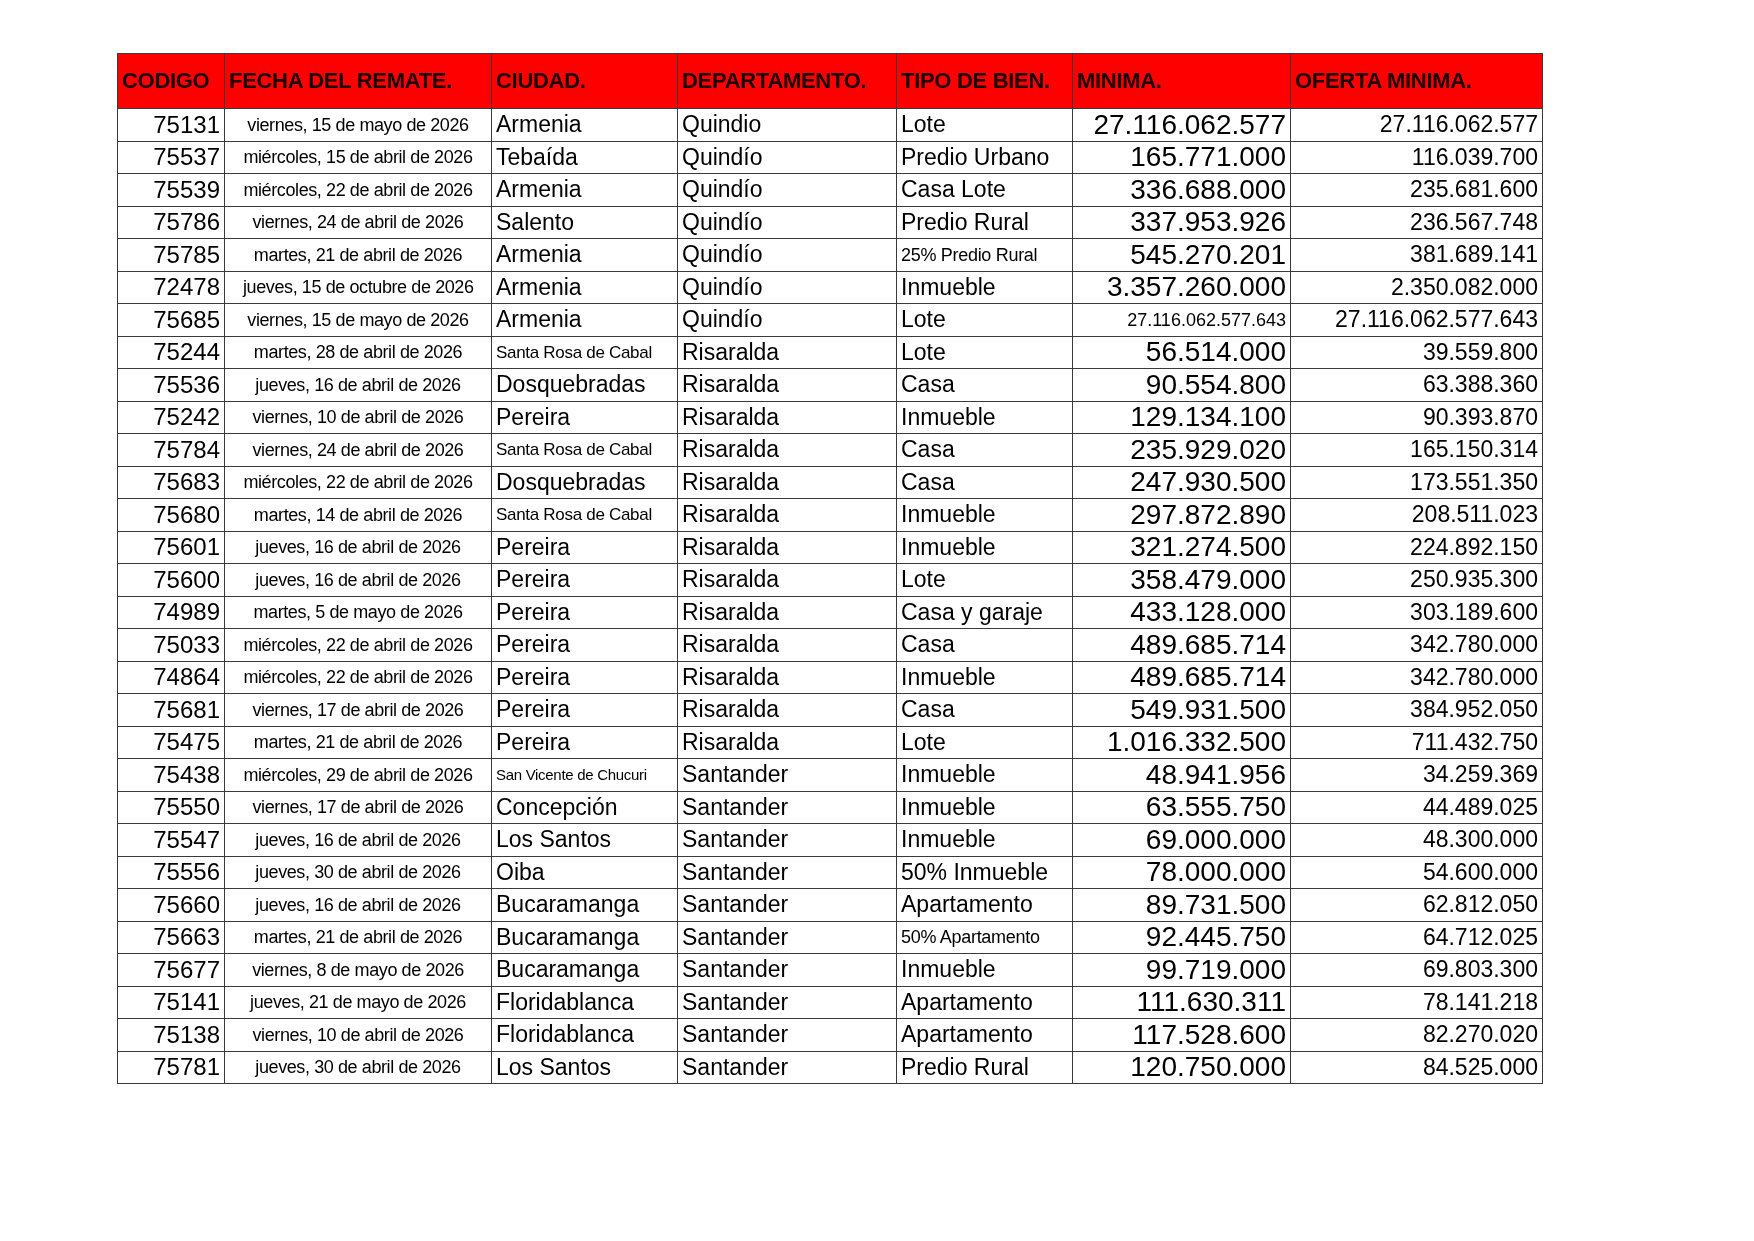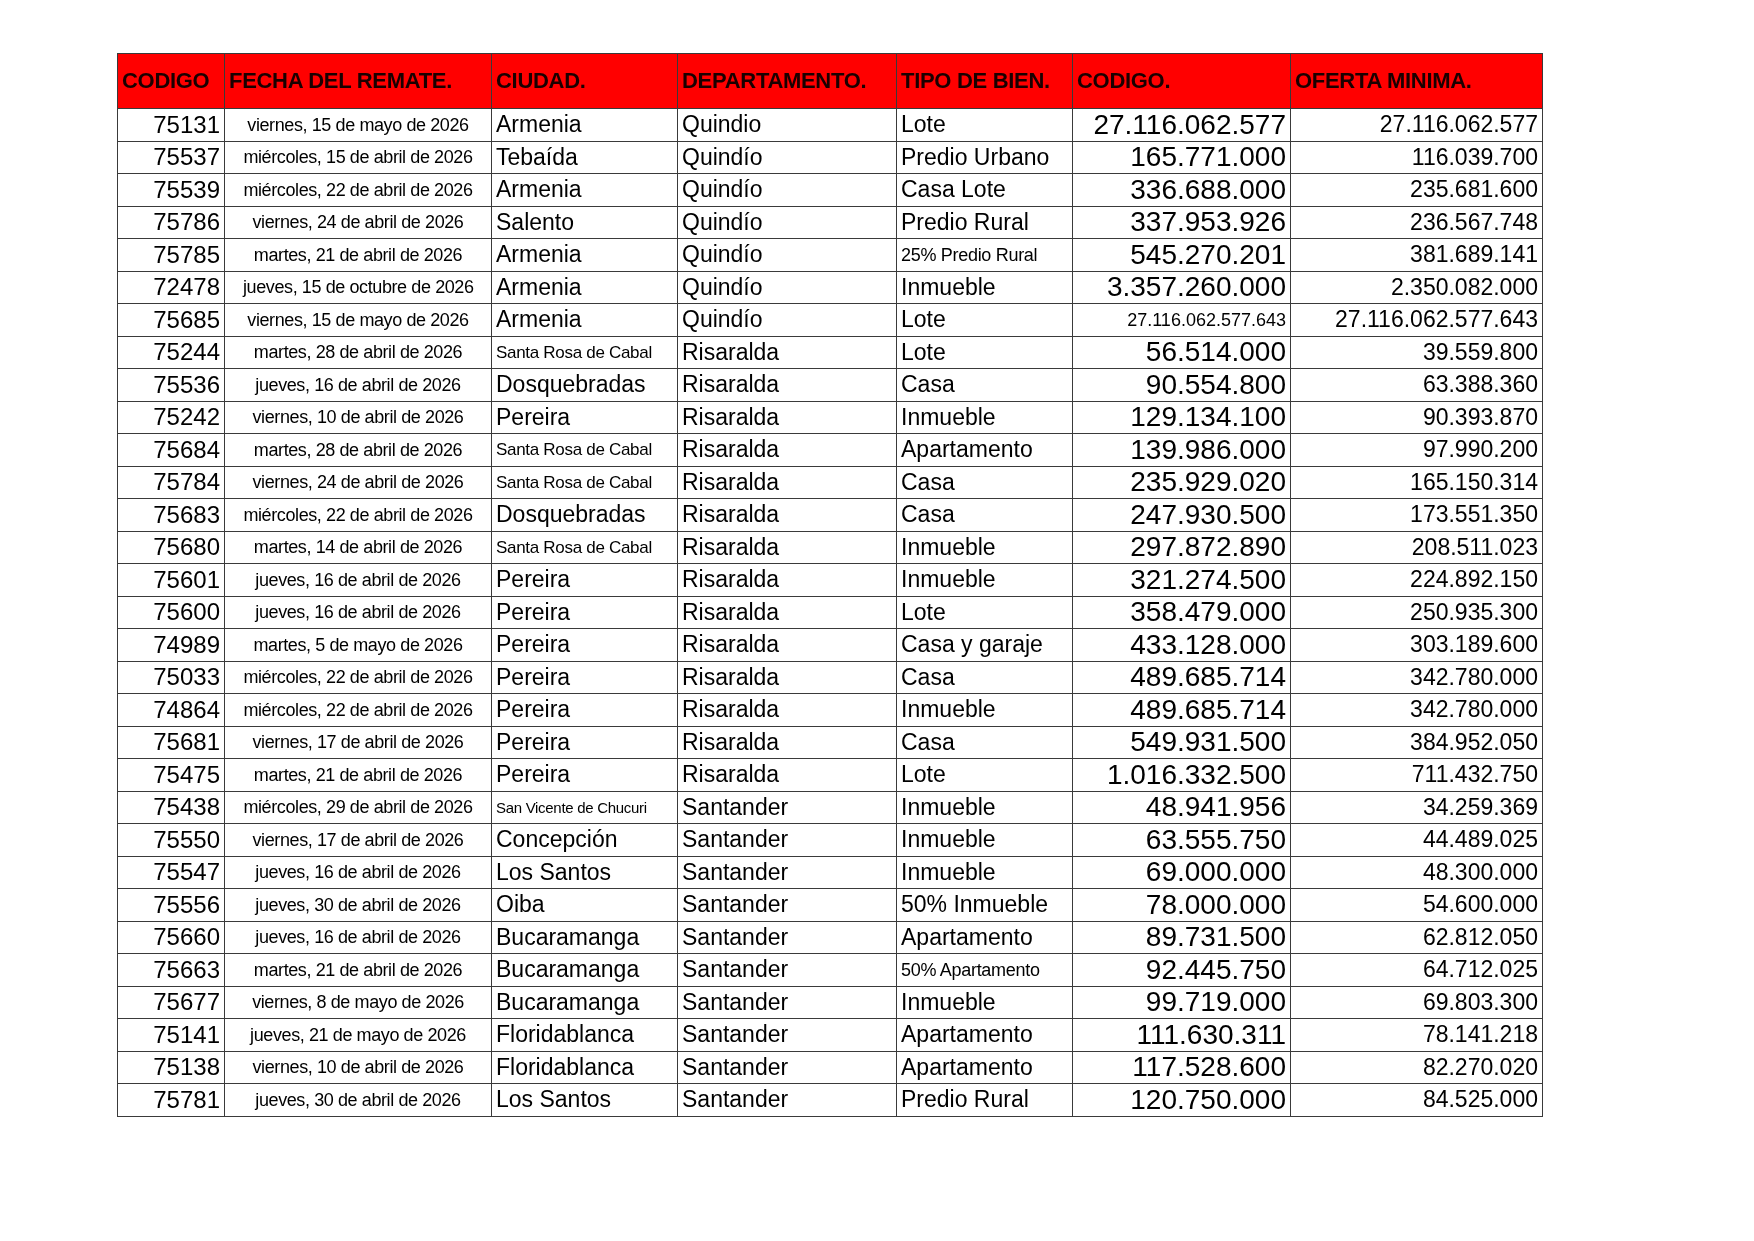--- a/index.html
+++ b/index.html
@@ -77,21 +77,21 @@
       <col class="c-avaluo">
       <col class="c-oferta">
   </colgroup>
   <thead>
     <tr>
       <th>CODIGO</th>
       <th>FECHA DEL REMATE.</th>
       <th>CIUDAD.</th>
       <th>DEPARTAMENTO.</th>
       <th>TIPO DE BIEN.</th>
-      <th>CODIGO.</th>
+      <th>MINIMA.</th>
       <th>OFERTA MINIMA.</th>
     </tr>
   </thead>
   <tbody id="rows">
       <tr>
         <td class="codigo">75131</td>
         <td class="fecha">viernes, 15 de mayo de 2026</td>
         <td class="ciudad">Armenia</td>
         <td class="depto">Quindio</td>
         <td class="tipo">Lote</td>
@@ -173,29 +173,20 @@
       <tr>
         <td class="codigo">75242</td>
         <td class="fecha">viernes, 10 de abril de 2026</td>
         <td class="ciudad">Pereira</td>
         <td class="depto">Risaralda</td>
         <td class="tipo">Inmueble</td>
         <td class="avaluo">129.134.100</td>
         <td class="oferta">90.393.870</td>
       </tr>
       <tr>
-        <td class="codigo">75684</td>
-        <td class="fecha">martes, 28 de abril de 2026</td>
-        <td class="ciudad small">Santa Rosa de Cabal</td>
-        <td class="depto">Risaralda</td>
-        <td class="tipo">Apartamento</td>
-        <td class="avaluo">139.986.000</td>
-        <td class="oferta">97.990.200</td>
-      </tr>
-      <tr>
         <td class="codigo">75784</td>
         <td class="fecha">viernes, 24 de abril de 2026</td>
         <td class="ciudad small">Santa Rosa de Cabal</td>
         <td class="depto">Risaralda</td>
         <td class="tipo">Casa</td>
         <td class="avaluo">235.929.020</td>
         <td class="oferta">165.150.314</td>
       </tr>
       <tr>
         <td class="codigo">75683</td>

